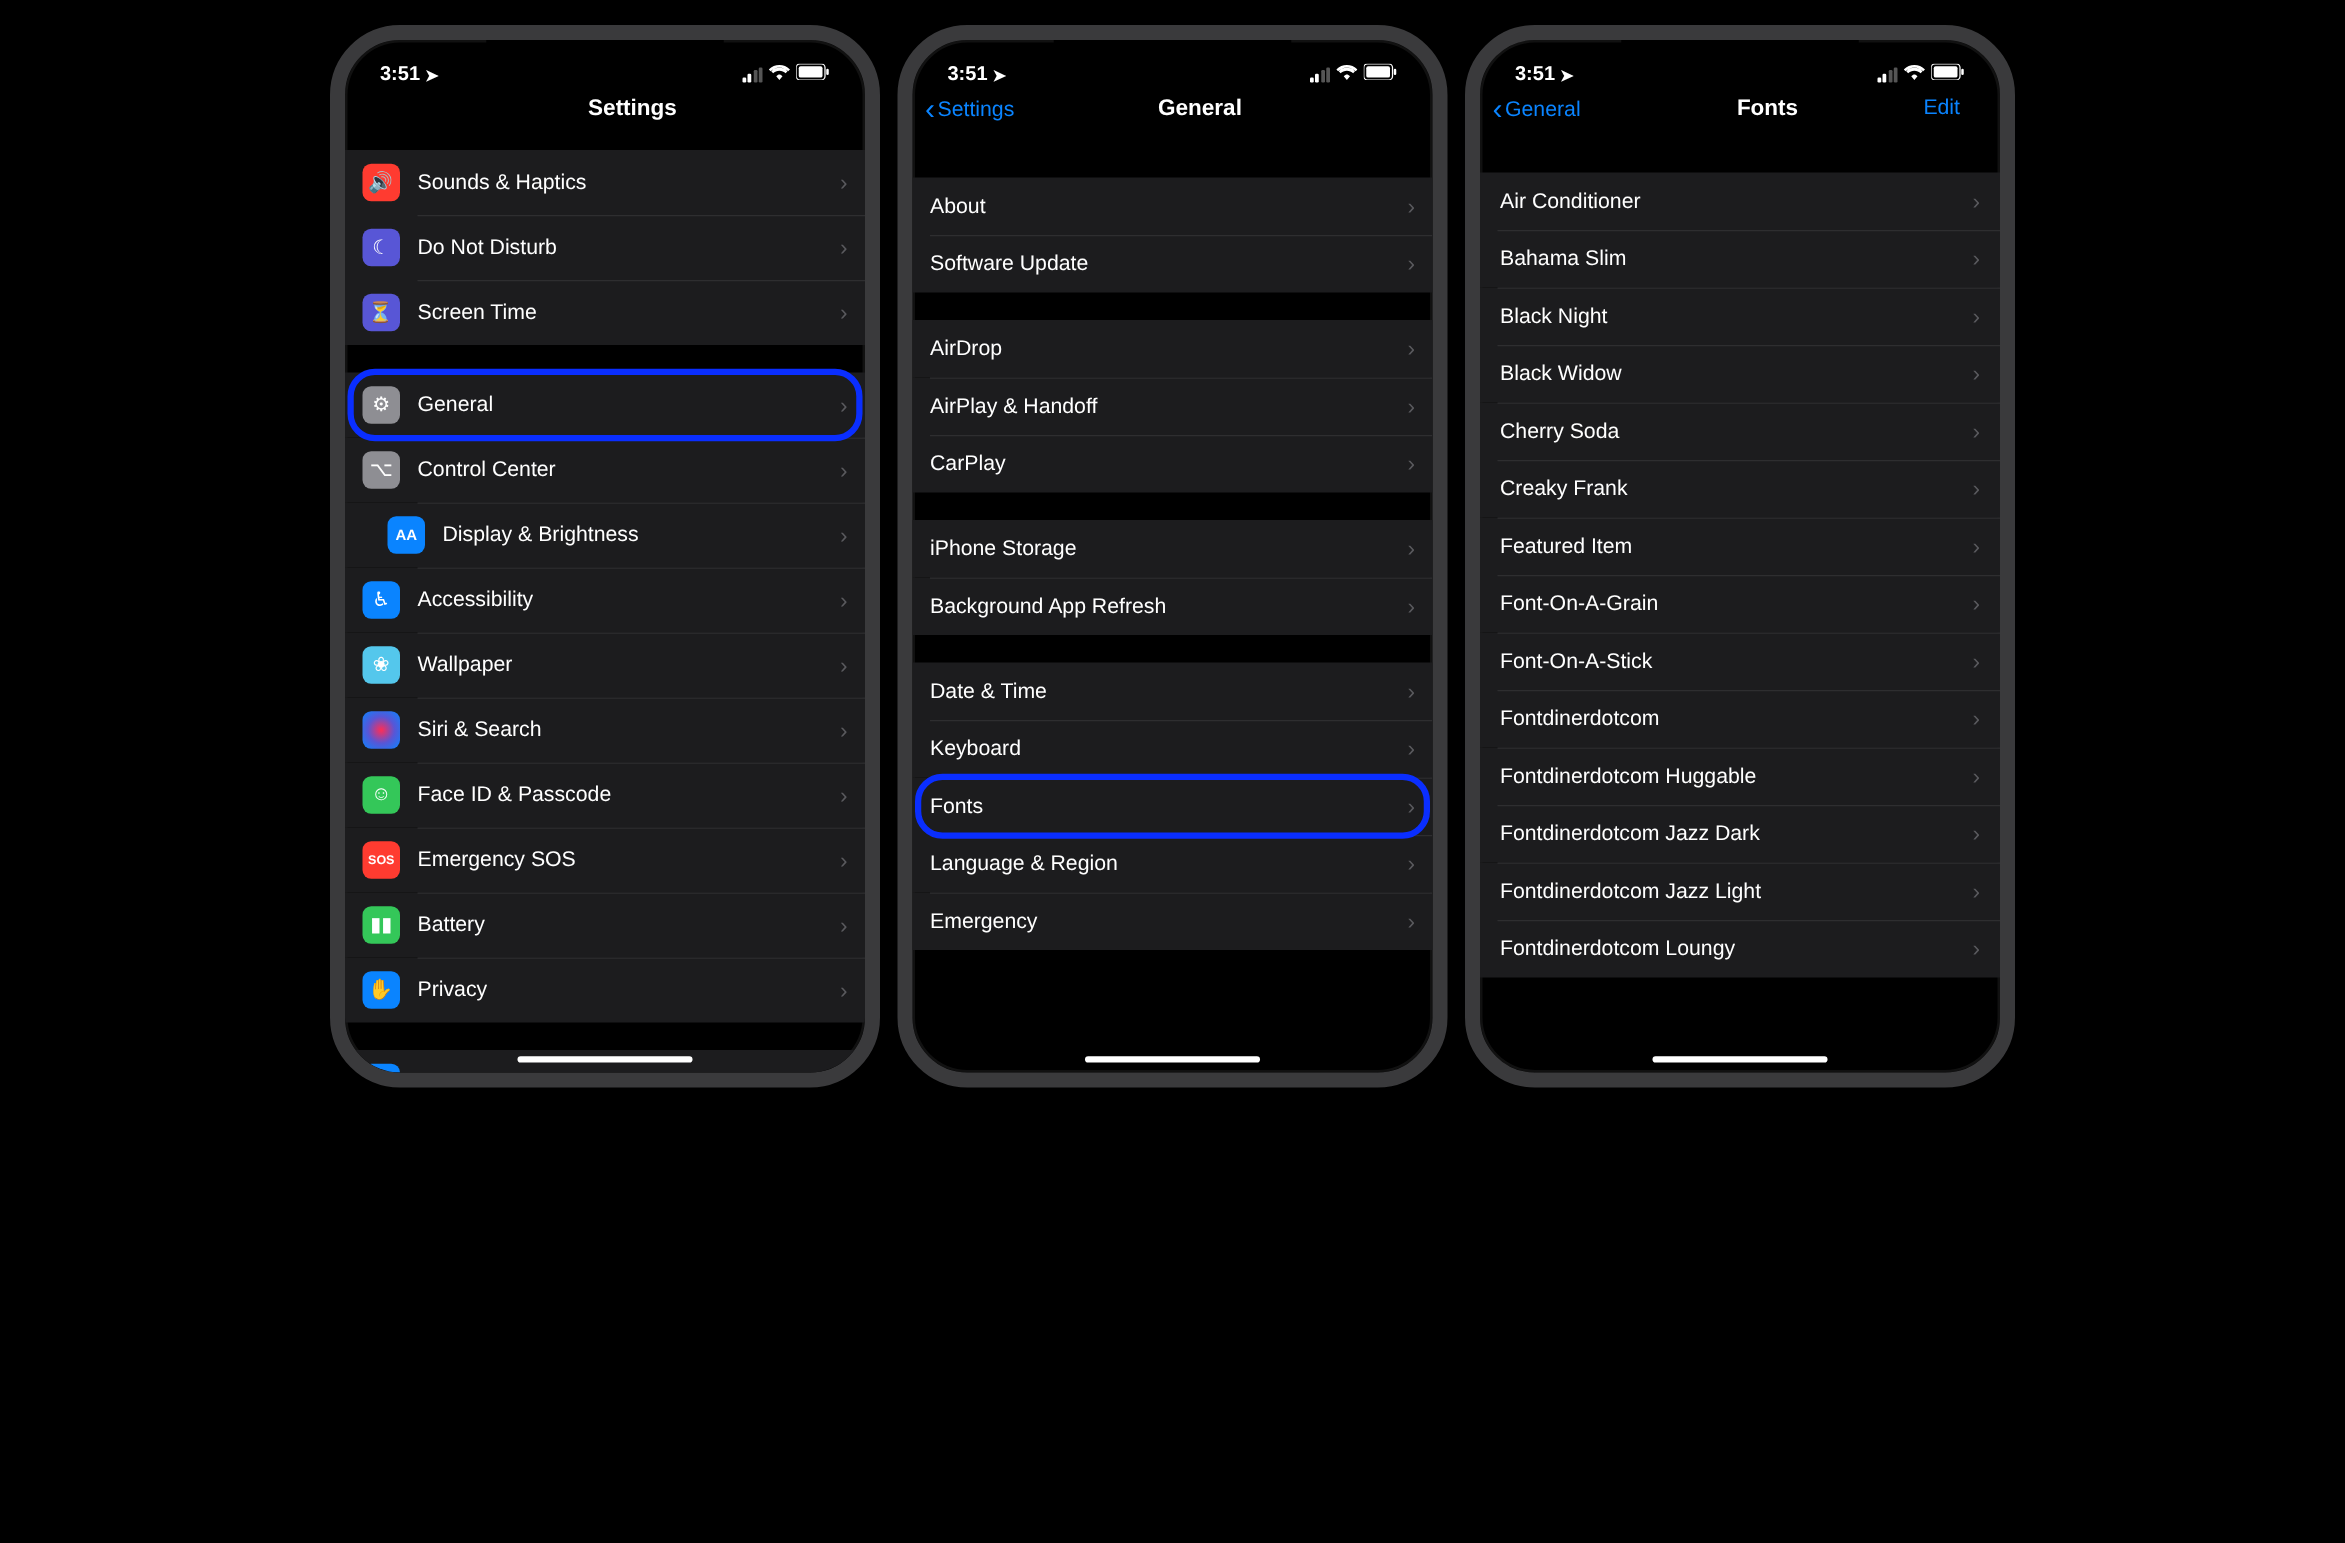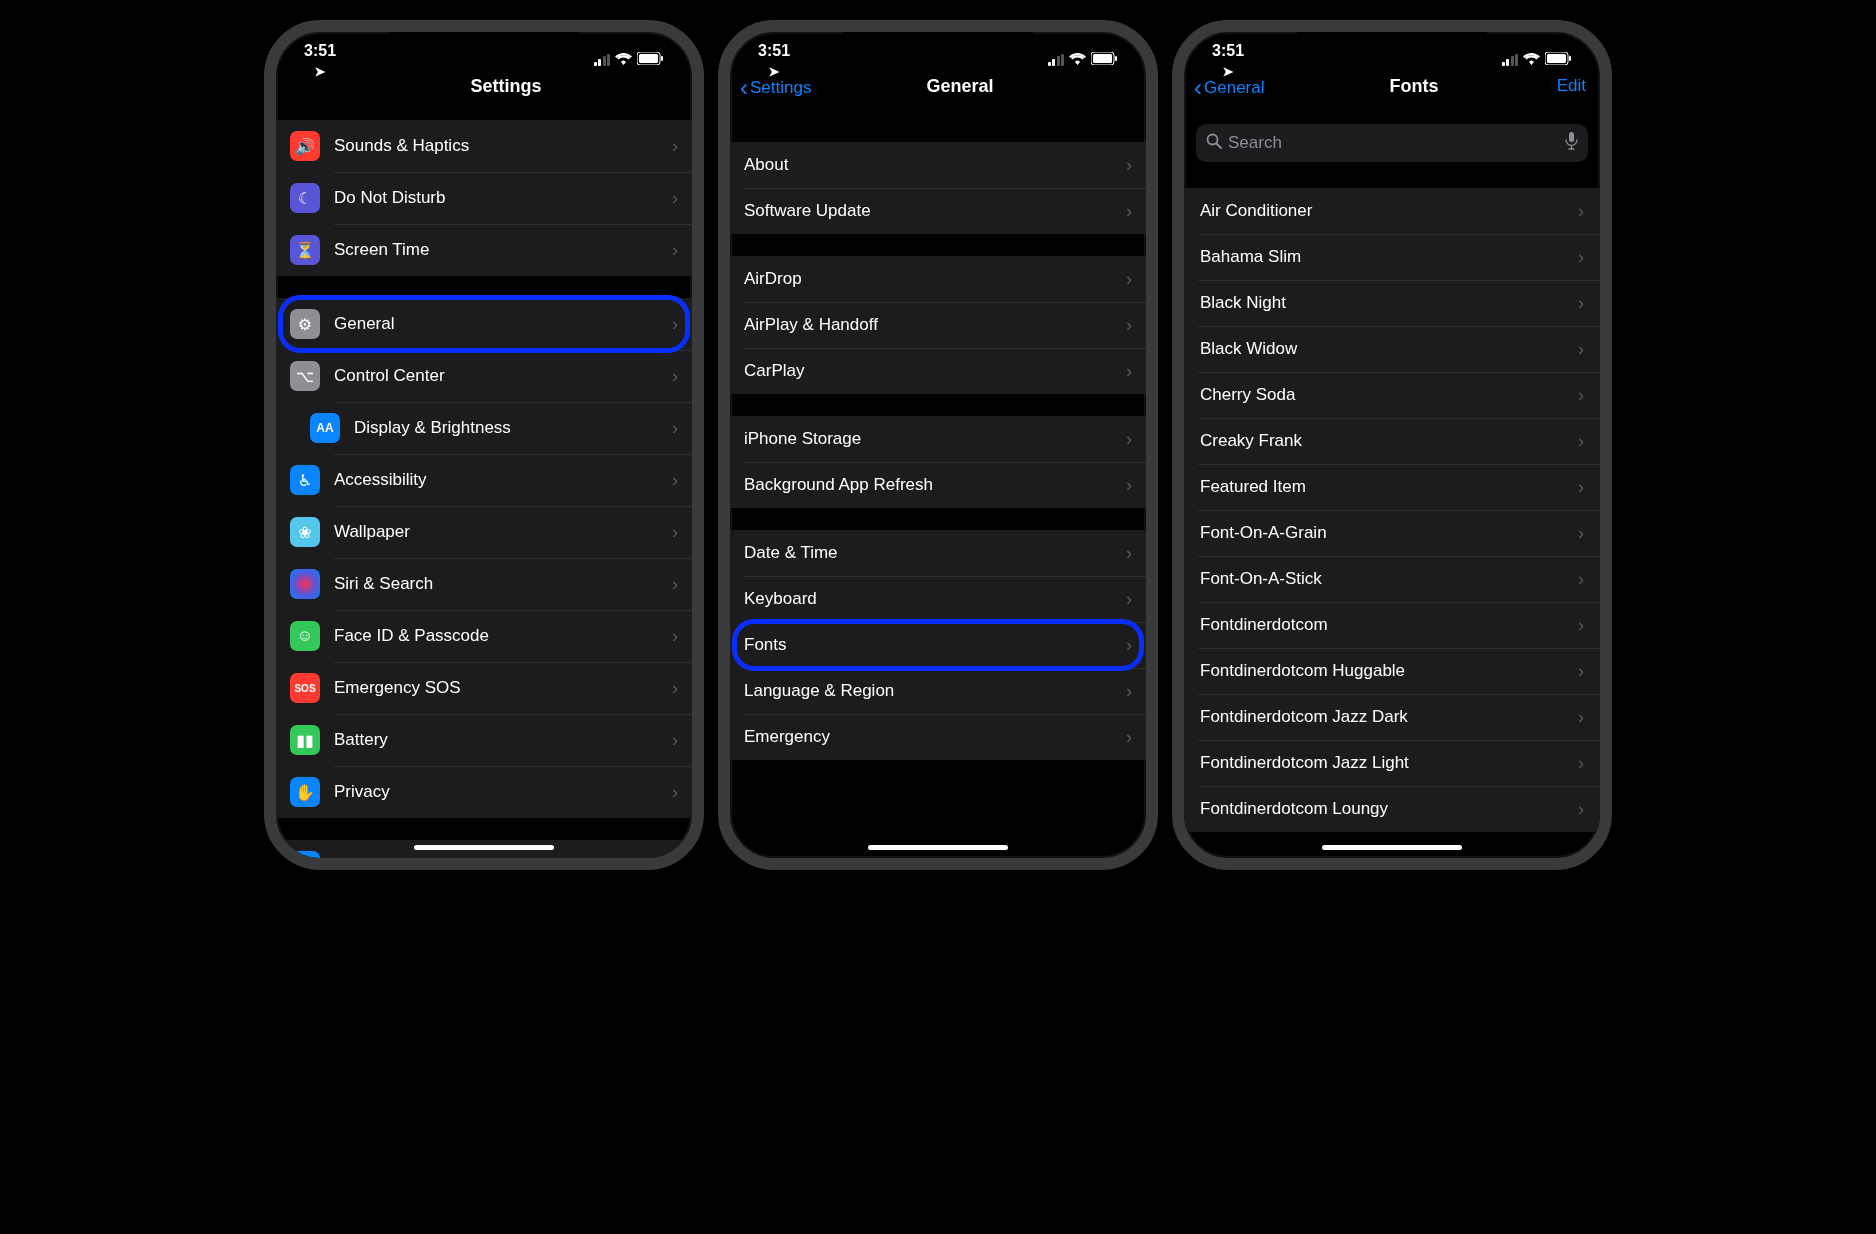--- a/index.html
+++ b/index.html
@@ -37,21 +37,21 @@
   .status-bar {
     display: flex;
     justify-content: space-between;
     align-items: center;
     padding: 12px 28px 0 28px;
     height: 44px;
     color: #fff;
     font-size: 16px;
     font-weight: 600;
   }
-  .status-left { display: flex; align-items: center; gap: 4px; flex-direction: column; }
+  .status-left { display: flex; align-items: center; gap: 4px; }
   .status-right { display: flex; align-items: center; gap: 5px; }
   .signal-bars { display: inline-flex; align-items: flex-end; gap: 1.5px; height: 12px; }
   .signal-bars span { width: 3px; background: #fff; border-radius: 1px; }
   .signal-bars span:nth-child(1){height:4px}
   .signal-bars span:nth-child(2){height:7px}
   .signal-bars span:nth-child(3){height:10px; background:#555}
   .signal-bars span:nth-child(4){height:12px; background:#555}
   .nav-bar {
     display: flex;
     justify-content: center;
@@ -65,21 +65,21 @@
     position: absolute;
     left: 10px;
     color: #0a84ff;
     font-size: 17px;
     display: flex;
     align-items: center;
     gap: 2px;
   }
   .nav-right {
     position: absolute;
-    right: 14px;
+    right: 32px;
     color: #0a84ff;
     font-size: 17px;
   }
   .back-chevron { font-size: 24px; line-height: 1; }
   .search-bar {
     margin: 4px 12px 8px 12px;
     background: #1c1c1e;
     border-radius: 10px;
     height: 38px;
     display: flex;
@@ -397,31 +397,20 @@
     </div>
   </div>
   <div class="nav-bar">
     <div class="nav-back">
       <span class="back-chevron">‹</span>
       <span>General</span>
     </div>
     <div class="nav-title">Fonts</div>
     <div class="nav-right">Edit</div>
   </div>
-  <div class="search-bar">
-    <span><svg width="16" height="16" viewBox="0 0 16 16">
-          <circle cx="6.5" cy="6.5" r="5" fill="none" stroke="#8e8e93" stroke-width="1.8"></circle>
-          <line x1="10.5" y1="10.5" x2="15" y2="15" stroke="#8e8e93" stroke-width="1.8" stroke-linecap="round"></line>
-        </svg></span>
-    <input type="text" placeholder="Search" style="">
-    <span class="mic-icon"><svg width="13" height="18" viewBox="0 0 13 18">
-          <rect x="4" y="0" width="5" height="10" rx="2.5" fill="#8e8e93"></rect>
-          <path d="M1 8c0 3 2.5 5.5 5.5 5.5S12 11 12 8M6.5 13.5V17M4 17h5" fill="none" stroke="#8e8e93" stroke-width="1.3" stroke-linecap="round"></path>
-        </svg></span>
-  </div>
   <div class="content scroll" id="p3-content">
       <div class="group" style="margin-top: 18px;">
         <div class="row font-row">
           <span>Air Conditioner</span>
           <span class="chevron">›</span>
         </div>
         <div class="row font-row">
           <span>Bahama Slim</span>
           <span class="chevron">›</span>
         </div>

